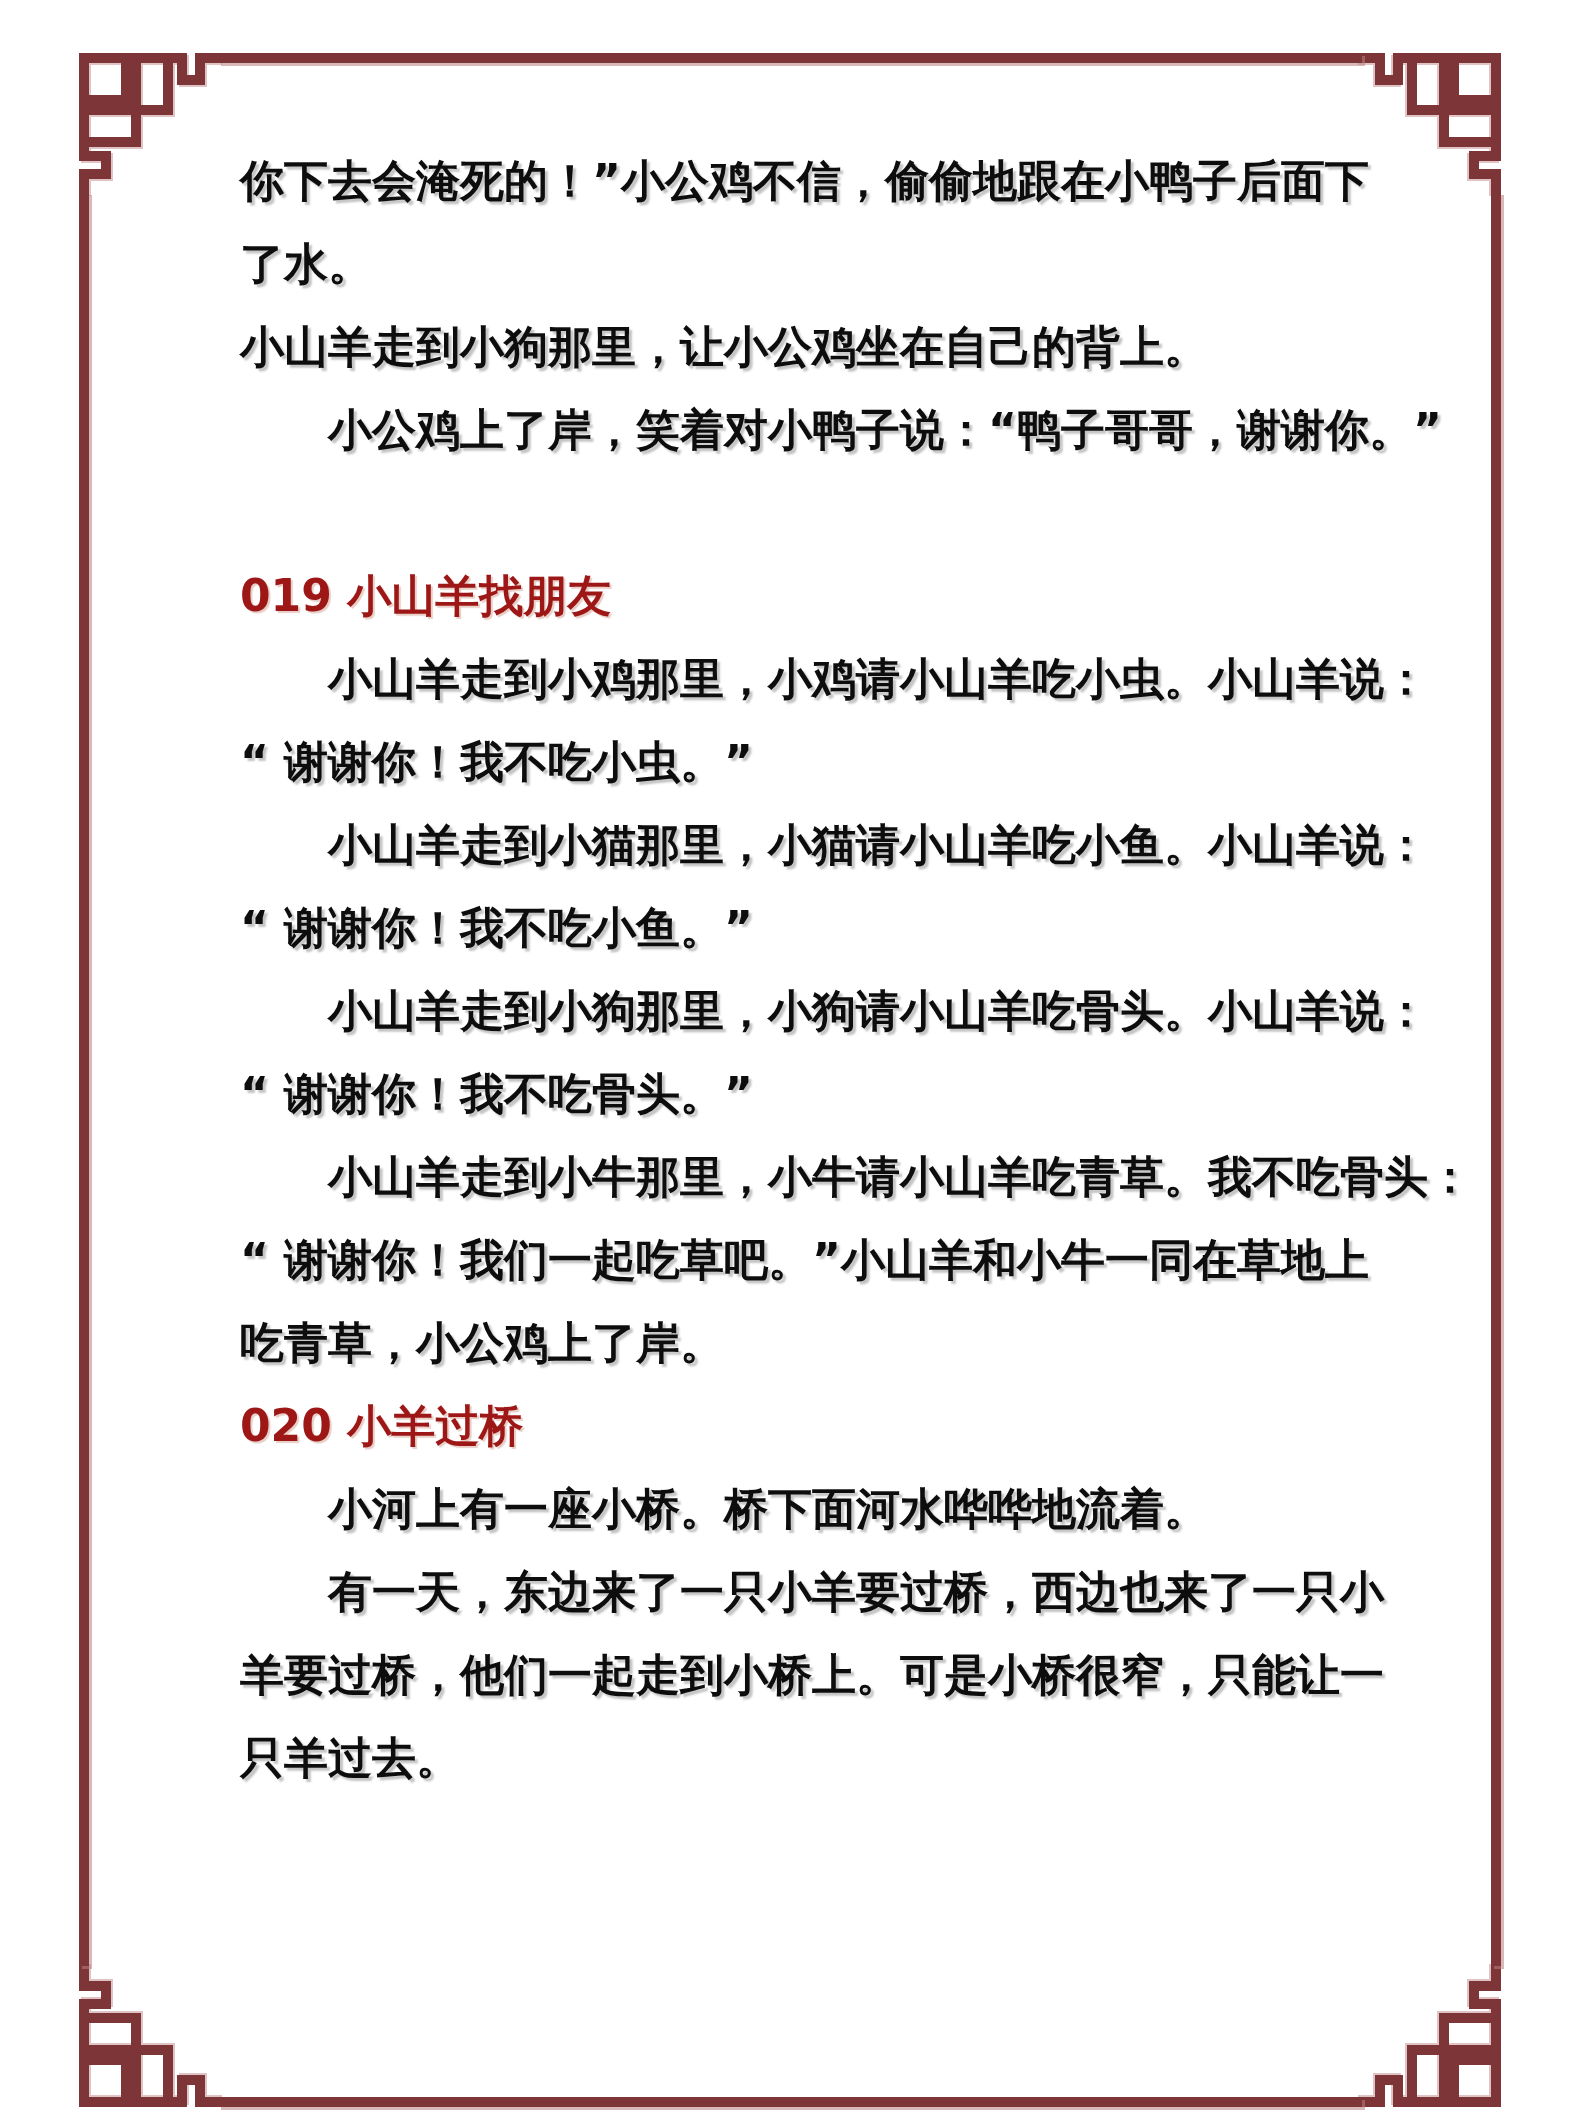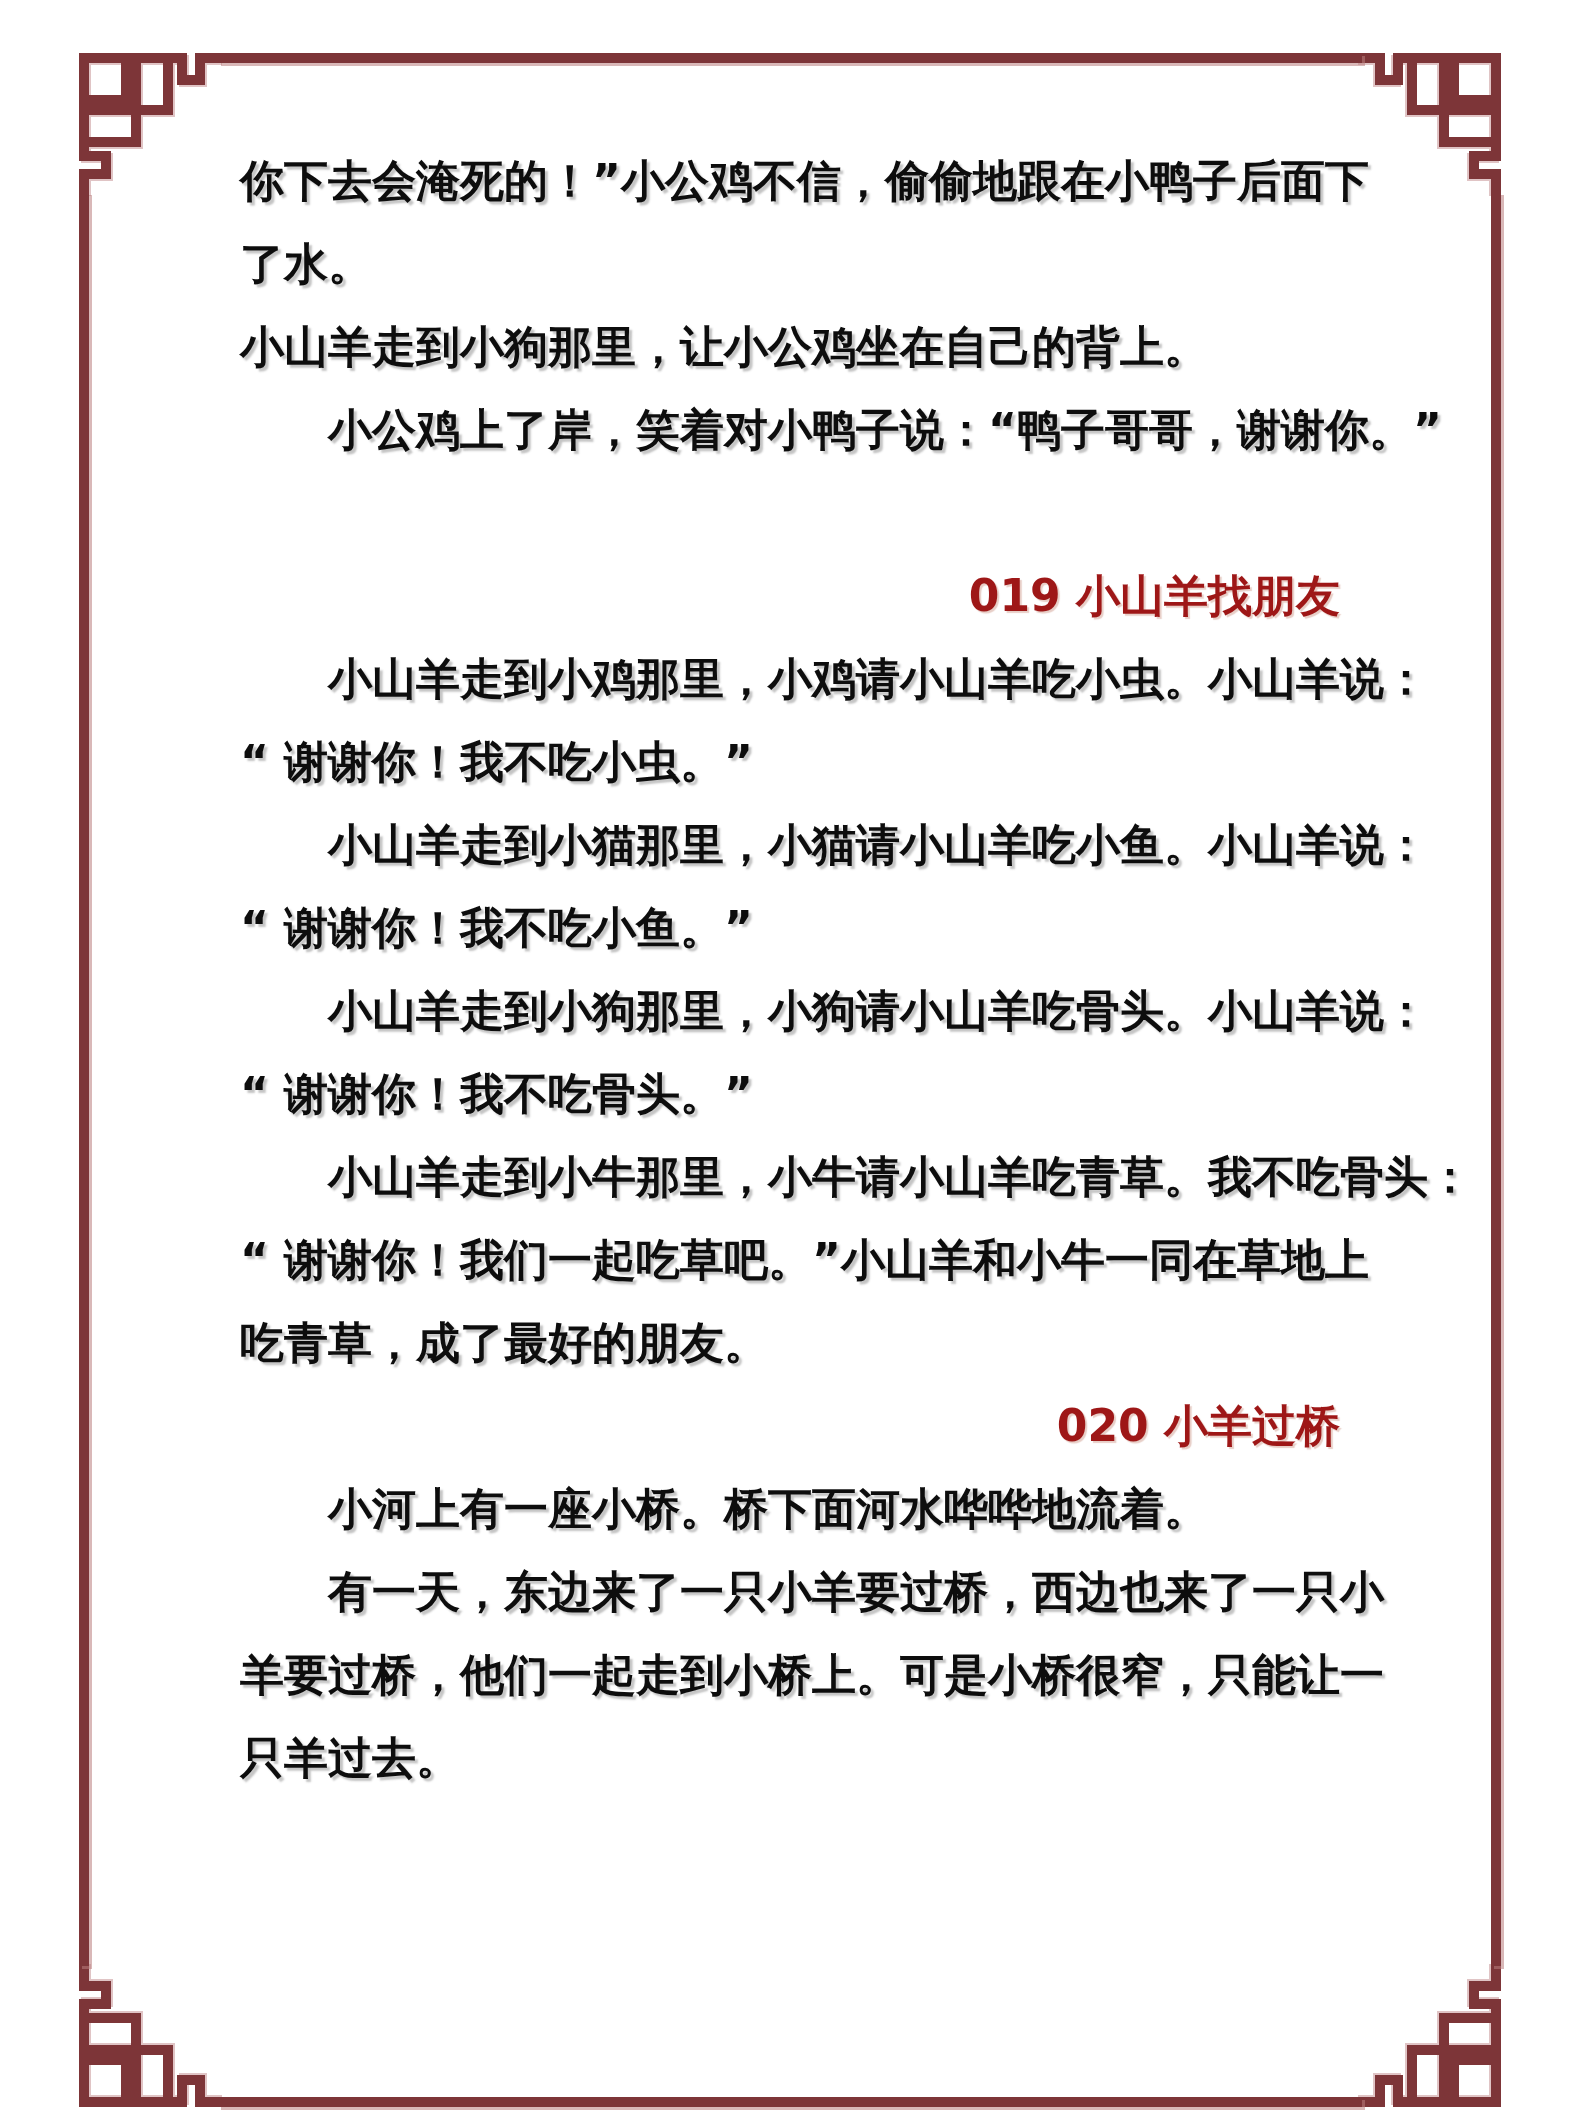--- a/index.html
+++ b/index.html
@@ -19,21 +19,21 @@
   
   .content{
     position:absolute;left:240px;top:139px;width:1140px;
     font-size:44px;font-weight:700;color:#0d0d0d;
   }
   .line{height:83px;line-height:83px;white-space:nowrap;
         text-shadow:3px 3px 2px rgba(60,60,60,0.30);}
   .line.indent{text-indent:88px;}
   .line.blank{height:83px;}
   .line.heading{
-    color:#9e1717;text-align:right;text-shadow:2px 2px 1px rgba(158,60,30,0.25);
+    color:#9e1717;text-align:left;text-shadow:2px 2px 1px rgba(158,60,30,0.25);
     width:1100px;
   }
   .fq{display:inline-block;width:44px;text-indent:0;}
 </style>
 </head>
 <body>
 
 <svg class="corner tl" viewBox="0 0 160 160" xmlns="http://www.w3.org/2000/svg">
   <g fill="none" stroke="#7d3538" stroke-width="10">
     <rect x="24" y="24" width="84" height="52"></rect>
@@ -88,19 +88,19 @@
     <div class="line blank"></div>
     <div class="line heading">019 小山羊找朋友</div>
     <div class="line body indent">小山羊走到小鸡那里，小鸡请小山羊吃小虫。小山羊说：</div>
     <div class="line body"><span class="fq">“</span>谢谢你！我不吃小虫。”</div>
     <div class="line body indent">小山羊走到小猫那里，小猫请小山羊吃小鱼。小山羊说：</div>
     <div class="line body"><span class="fq">“</span>谢谢你！我不吃小鱼。”</div>
     <div class="line body indent">小山羊走到小狗那里，小狗请小山羊吃骨头。小山羊说：</div>
     <div class="line body"><span class="fq">“</span>谢谢你！我不吃骨头。”</div>
     <div class="line body indent">小山羊走到小牛那里，小牛请小山羊吃青草。我不吃骨头：</div>
     <div class="line body"><span class="fq">“</span>谢谢你！我们一起吃草吧。”小山羊和小牛一同在草地上</div>
-    <div class="line body">吃青草，成了最好的朋友。</div>
+    <div class="line body">吃青草，小公鸡上了岸。</div>
     <div class="line heading">020 小羊过桥</div>
     <div class="line body indent">小河上有一座小桥。桥下面河水哗哗地流着。</div>
     <div class="line body indent">有一天，东边来了一只小羊要过桥，西边也来了一只小</div>
     <div class="line body">羊要过桥，他们一起走到小桥上。可是小桥很窄，只能让一</div>
     <div class="line body">只羊过去。</div>
   </div>
 
 </body></html>

